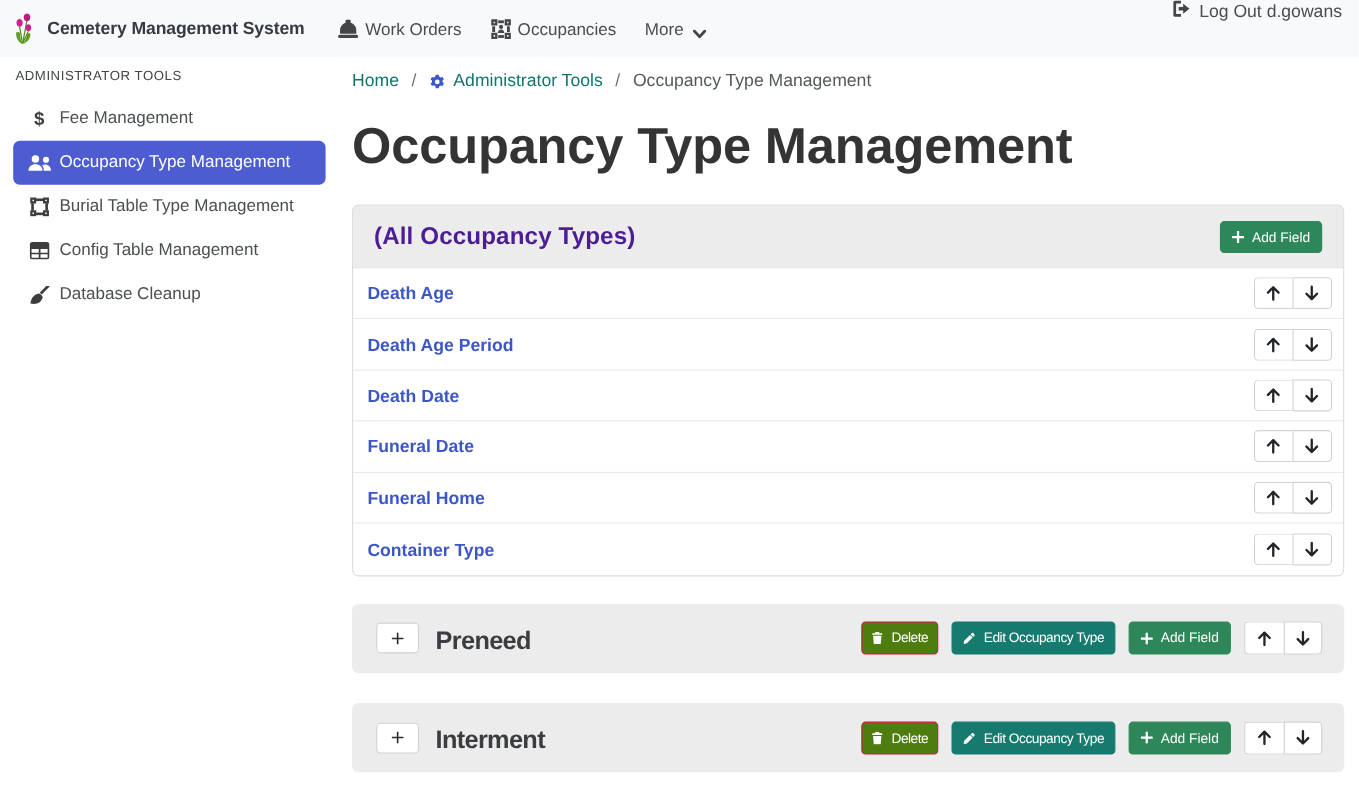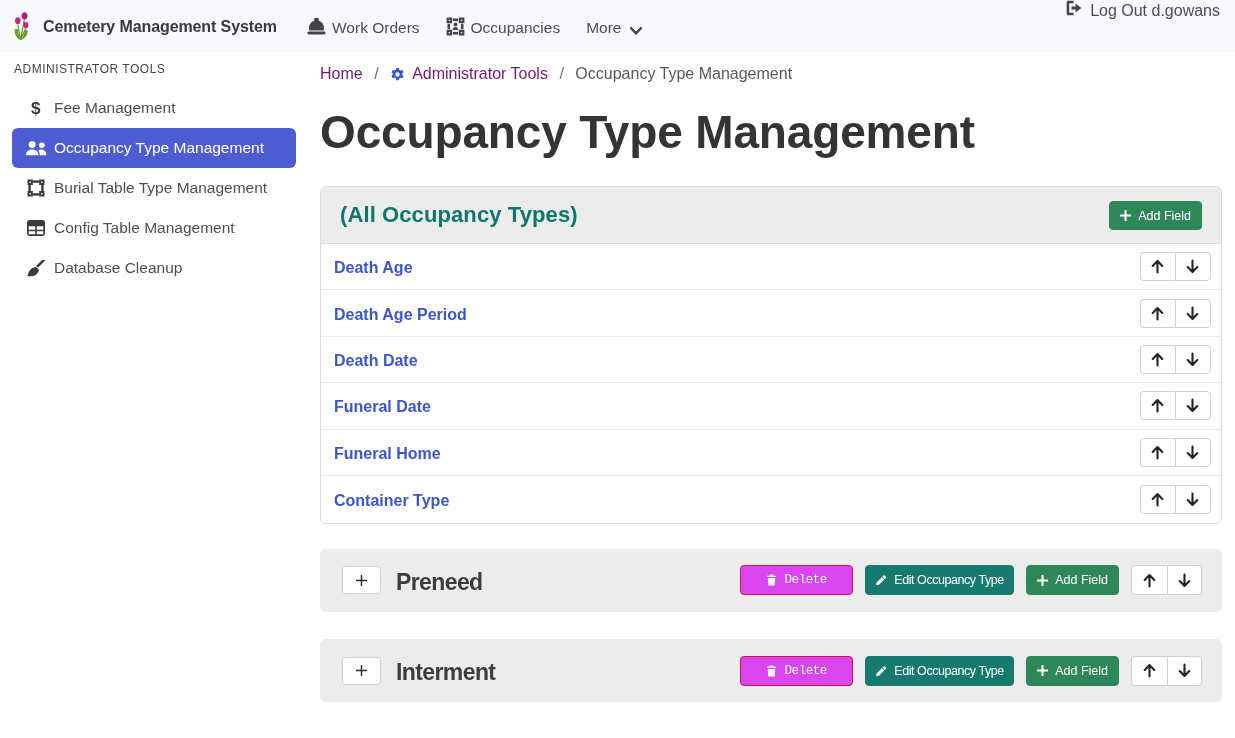--- a/index.html
+++ b/index.html
@@ -25,36 +25,36 @@
 .side-title { margin:11px 0 0 14px; font-size:12px; line-height:12px; letter-spacing:0.5px; color:#404448; }
 .side-nav { margin-top:13px; padding:0 12px; }
 .side-item { height:40px; display:flex; align-items:center; border-radius:6px;
   color:#4c4f52; font-size:15.5px; }
 .side-item .ic { width:24px; margin-left:12px; display:flex; justify-content:center; }
 .side-item .txt { margin-left:6px; }
 .side-item.active { background:#4d5cd1; color:#fff; }
 
 .main { position:absolute; left:308px; top:52px; right:0; padding:10px 13px 0 12px; }
 .crumbs { display:flex; align-items:center; font-size:16px; color:#55595d; height:24px; }
-.crumbs a { color:#701a75; text-decoration:none; }
+.crumbs a { color:#0f766e; text-decoration:none; }
 .crumb-sep { color:#6c757d; margin:0 11.5px; }
 .crumb2 { display:flex; align-items:center; }
 .crumb2 svg { margin-right:7px; }
 .pagehead { display:flex; align-items:flex-start; justify-content:space-between; margin-top:23px; }
 h1 { font-size:46px; font-weight:700; color:#343434; letter-spacing:-0.15px; line-height:46px; }
 .btn { display:inline-flex; align-items:center; justify-content:center; border-radius:6px;
   border:1px solid transparent; color:#fff; text-decoration:none; }
 .btn-add-occ { background:#2e8758; border-color:#2e8758; height:37px; padding:0 15px;
   font-size:16px; letter-spacing:-0.25px; margin-top:6.5px; }
 .btn-add-occ svg { margin-right:10px; }
 
 .card { margin-top:31px; border:1px solid #dcdcdc; border-radius:6px; background:#fff; }
 .card-header { background:#ececec; border-bottom:1px solid #dcdcdc; border-radius:5px 5px 0 0;
   height:57px; display:flex; align-items:center; justify-content:space-between; padding:0 19px; }
-.card-title { font-size:22px; font-weight:700; color:#0f766e; letter-spacing:0.1px; }
+.card-title { font-size:22px; font-weight:700; color:#4c1d95; letter-spacing:0.1px; }
 .btn-sm { height:30px; padding:0 10px; font-size:12.5px; border-radius:4px; letter-spacing:-0.45px; }
 .btn-green.btn-sm { letter-spacing:0; }
 .btn-green { background:#2e8758; border-color:#2e8758; }
 .btn-green svg { margin-right:7.5px; }
 .card-header .btn-sm { height:29.5px; position:relative; top:0.5px; }
 .row-item { height:46.43px; border-bottom:1px solid #e9e9e9; display:flex; align-items:center;
   justify-content:space-between; padding:0 10.5px 0 13px; }
 .row-item:last-child { border-bottom:none; }
 .row-item a { color:#3c56c8; font-weight:700; font-size:16px; text-decoration:none; position:relative; top:1.5px; }
 .arrows { display:flex; }
@@ -63,21 +63,21 @@
 .arrow-btn.up { border-radius:4px 0 0 4px; border-right:none; }
 .arrow-btn.down { border-radius:0 4px 4px 0; }
 
 .section { margin-top:25px; background:#ececec; border-radius:6px; height:63px;
   display:flex; align-items:center; padding:0 20px 0 22px; }
 .section + .section { margin-top:27.5px; }
 .btn-plus { width:39px; height:28px; background:#fff; border:1px solid #cfd2d5;
   border-radius:4px; display:flex; align-items:center; justify-content:center; }
 .sec-title { font-size:23px; font-weight:700; color:#3b3d40; margin-left:15px; letter-spacing:-0.6px; position:relative; top:2px; }
 .sec-btns { margin-left:auto; display:flex; align-items:center; }
-.btn-red { background:#d946ef; border-color:#d11446; padding:0 25px;font-family:Liberation Mono, monospace; }
+.btn-red { background:#4d7c0f; border-color:#d11446; padding:0 8px; }
 .btn-teal { background:#177a6e; border-color:#177a6e; padding:0 9px; }
 .btn-red svg, .btn-teal svg { margin-right:7.5px; }
 .sec-btns .arrow-btn { height:30px; }
 </style>
 </head>
 <body>
 
 <div class="navbar">
   <div class="brand">
     <svg viewBox="0 0 16 29">

